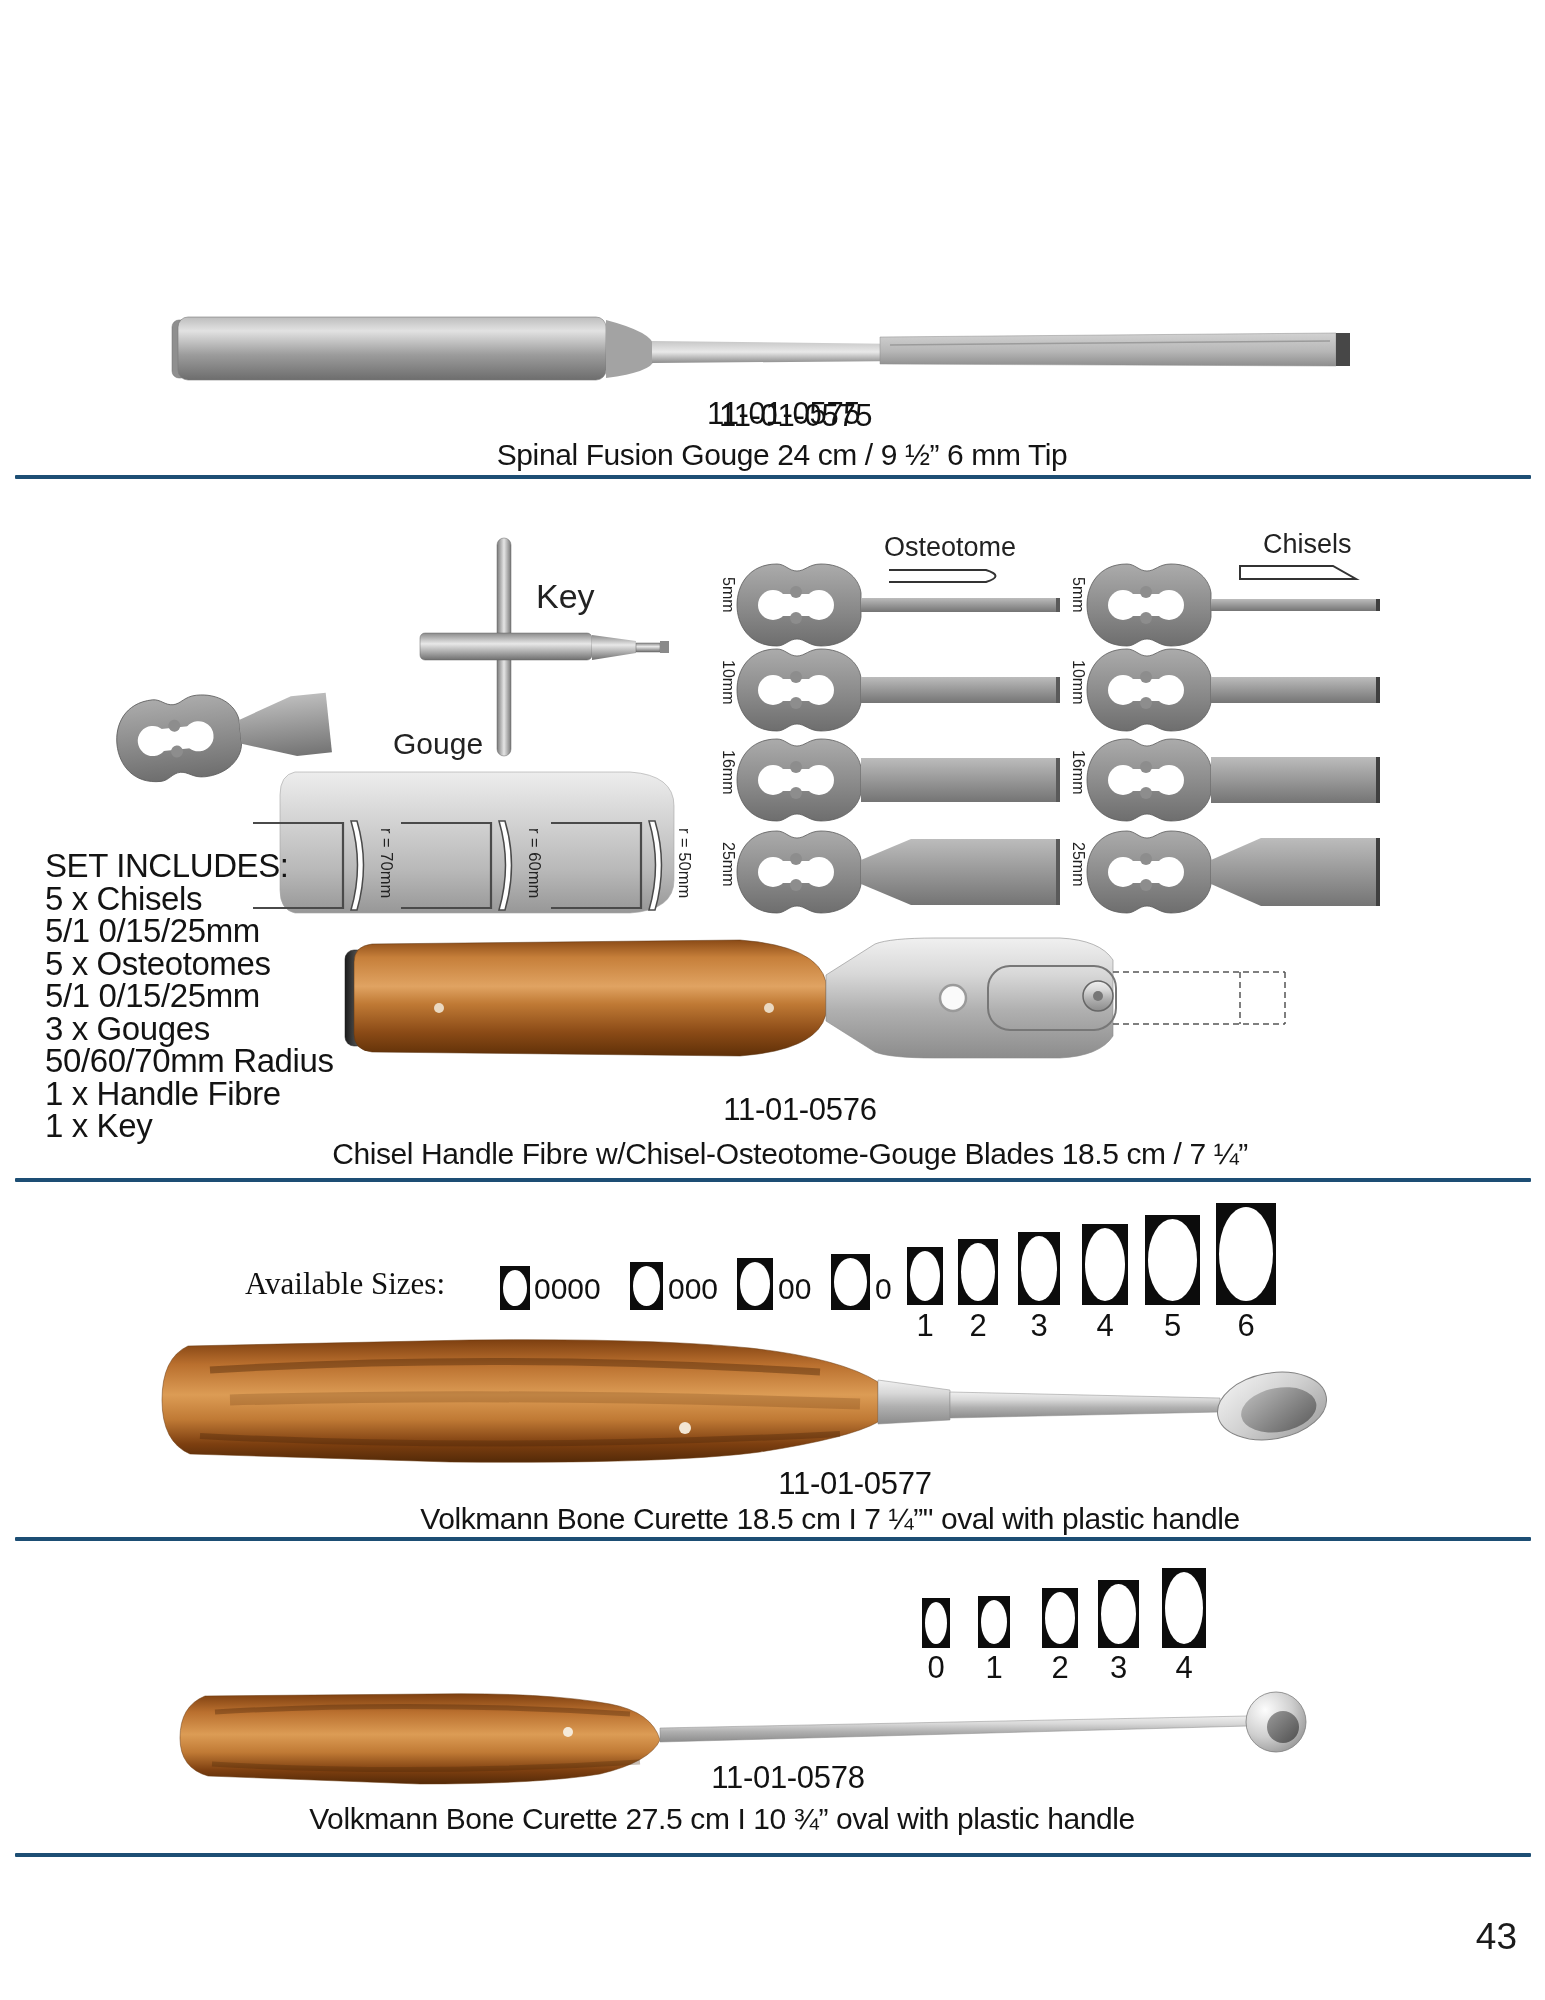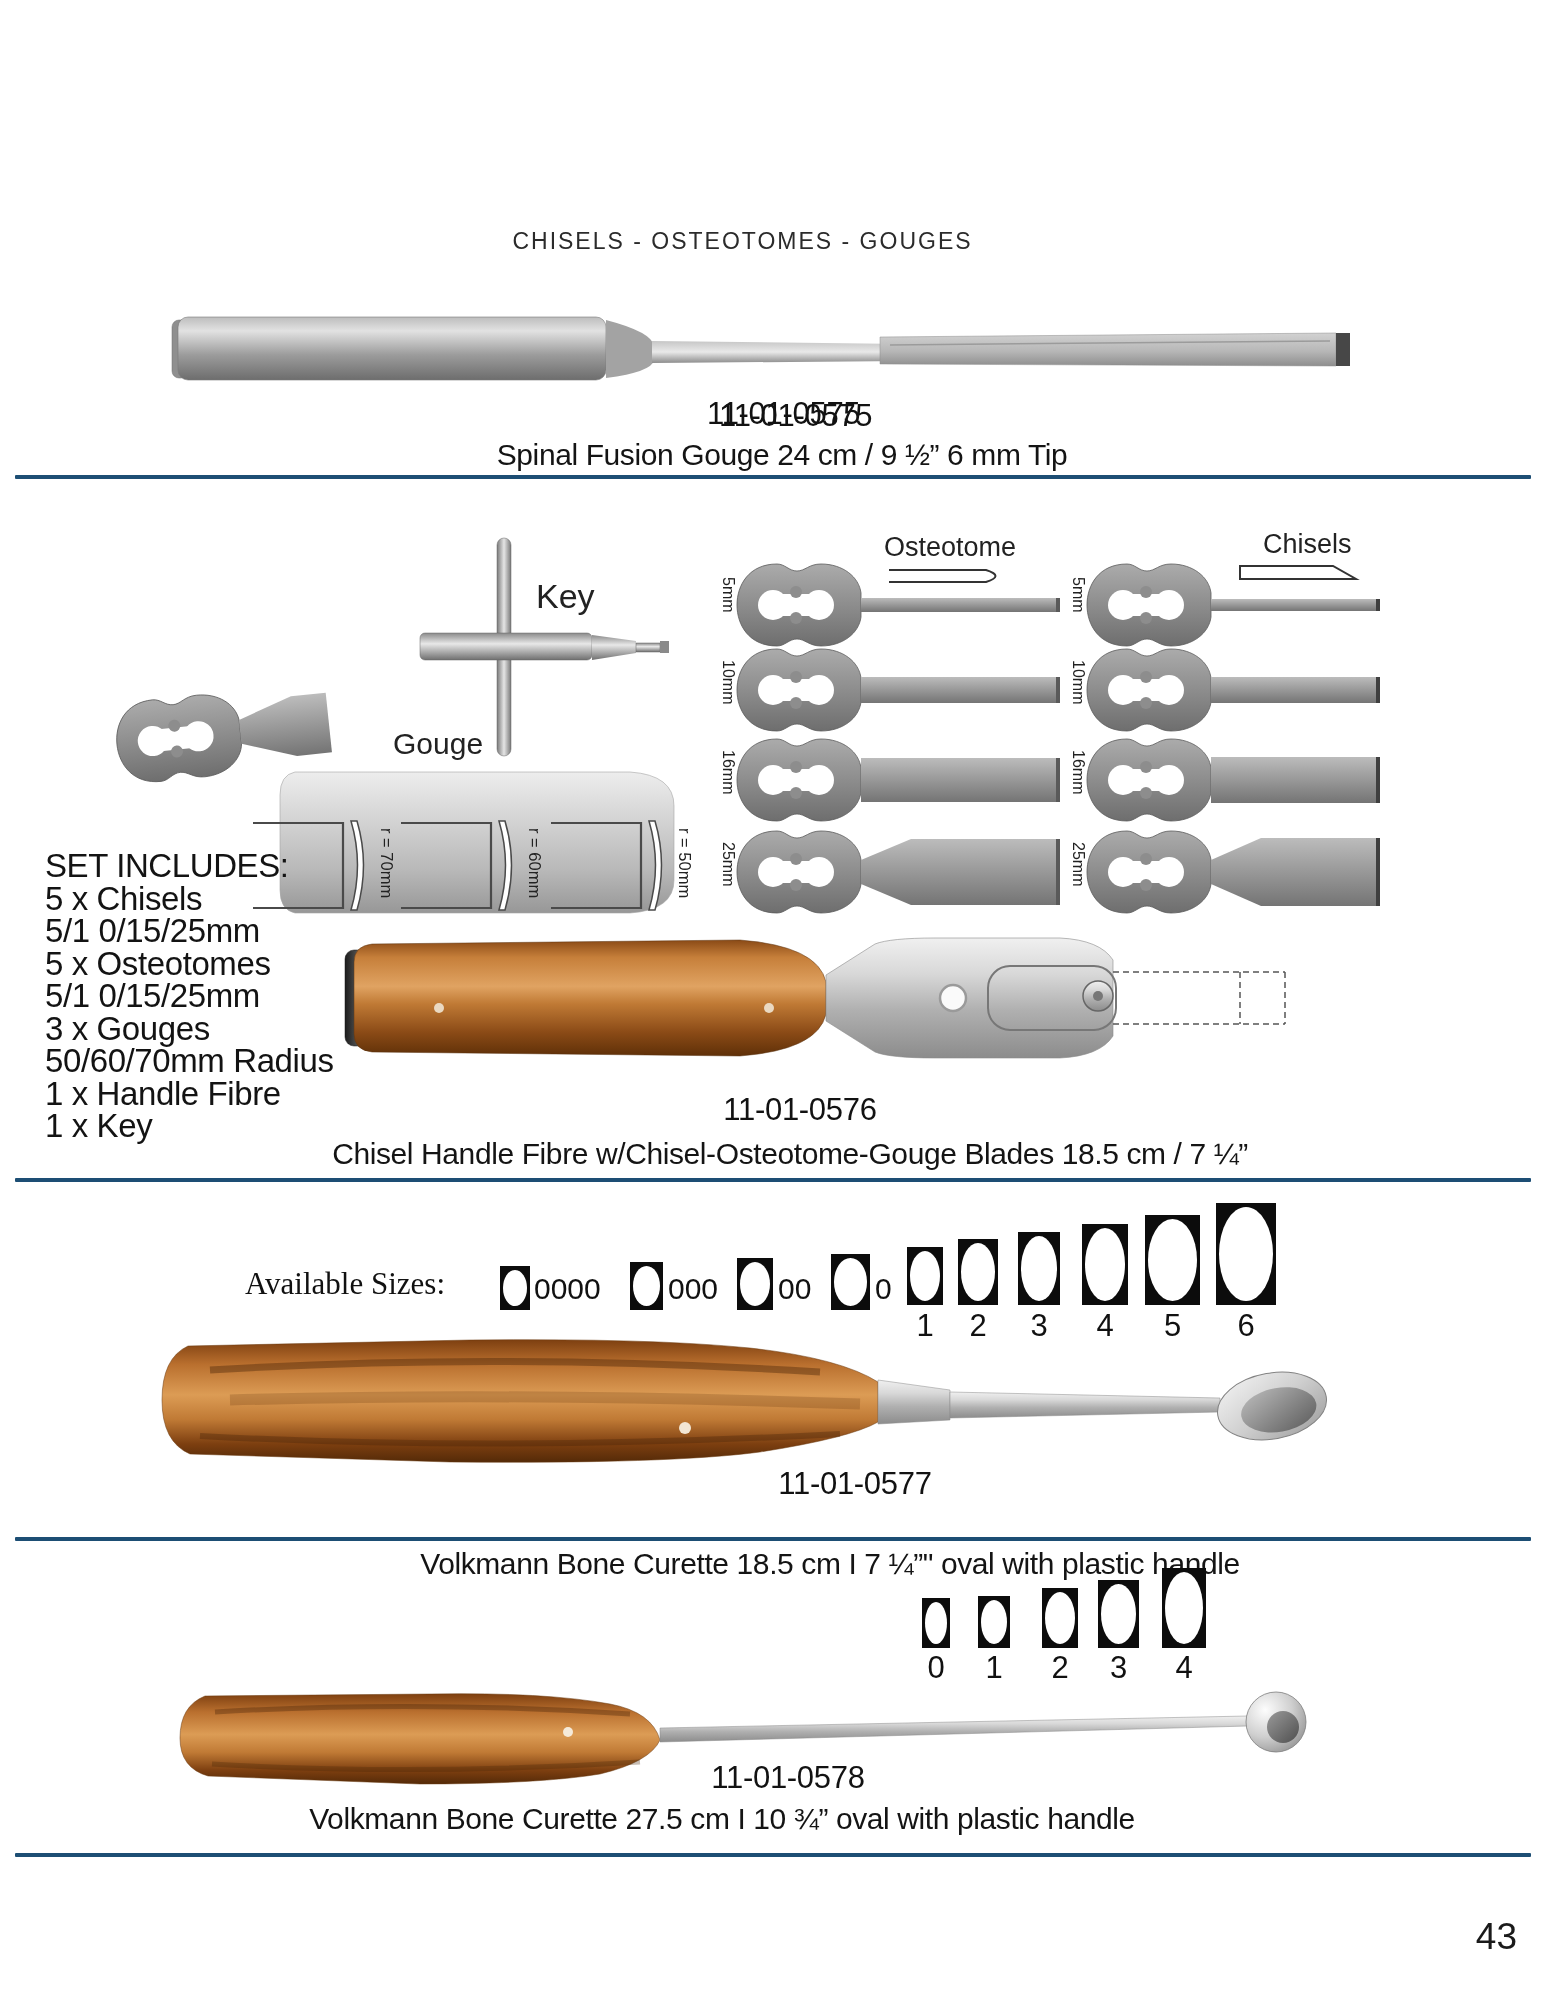--- a/index.html
+++ b/index.html
@@ -18,21 +18,20 @@
   .sznum{position:absolute;font-size:31px;color:#111;text-align:center;}
   .szlbl{position:absolute;font-size:30px;color:#111;}
   .pageno{font-size:37px;color:#1a1a1a;}
   svg text{font-family:"Liberation Sans", sans-serif;fill:#222;}
 </style>
 </head>
 <body>
 
 <div class="page">
 
-  <div class="abs title ctr" style="left:0;width:1485px;top:228px;">CHISELS - OSTEOTOMES - GOUGES</div>
 
   <svg style="position:absolute;left:0;top:0;" width="1545" height="2000" viewBox="0 0 1545 2000">
     <defs>
       <linearGradient id="met1" x1="0" y1="0" x2="0" y2="1">
         <stop offset="0" stop-color="#bdbdbd"></stop>
           <stop offset="0.22" stop-color="#e2e2e2"></stop>
         <stop offset="0.6" stop-color="#9c9c9c"></stop>
           <stop offset="1" stop-color="#6d6d6d"></stop>
       </linearGradient>
       <linearGradient id="met2" x1="0" y1="0" x2="0" y2="1">
@@ -322,21 +321,21 @@
   <div class="sz" style="left:1145px;top:1215px;width:55px;height:90px;">
       <i></i>
     </div>
   <div class="sznum" style="left:1145px;width:55px;top:1308px;">5</div>
   <div class="sz" style="left:1216px;top:1203px;width:60px;height:102px;">
       <i></i>
     </div>
   <div class="sznum" style="left:1216px;width:60px;top:1308px;">6</div>
 
   <div class="abs code ctr" style="left:225px;width:1260px;top:1466px;">11-01-0577</div>
-  <div class="abs cap ctr" style="left:200px;width:1260px;top:1502px;margin-top:45px;">Volkmann Bone Curette 18.5 cm I 7 ¼”" oval with plastic handle</div>
+  <div class="abs cap ctr" style="left:200px;width:1260px;top:1502px;">Volkmann Bone Curette 18.5 cm I 7 ¼”" oval with plastic handle</div>
   <div class="divider" style="top: 1537px; background: rgb(29, 78, 116);"></div>
 
   <div class="sz" style="left:922px;top:1598px;width:28px;height:50px;">
       <i></i>
     </div>
   <div class="sznum" style="left:922px;width:28px;top:1650px;">0</div>
   <div class="sz" style="left:978px;top:1596px;width:32px;height:52px;">
       <i></i>
     </div>
   <div class="sznum" style="left:978px;width:32px;top:1650px;">1</div>

